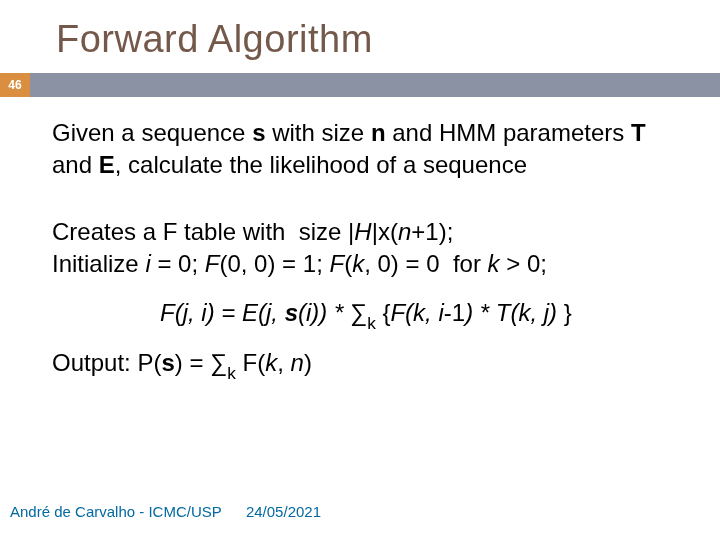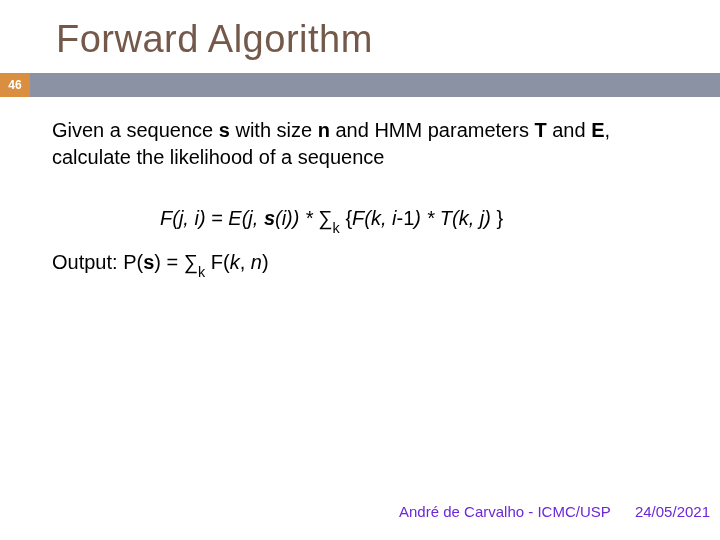--- a/index.html
+++ b/index.html
@@ -6,50 +6,52 @@
   html, body { width: 720px; height: 540px; background: #fff; font-family: Arial, Helvetica, sans-serif; color: #000; }
   .slide { width: 720px; height: 540px; position: relative; }
   .title { font-size: 38px; color: #74594b; font-weight: 400; padding: 18px 0 12px 56px; letter-spacing: 0.5px; }
   .bar-row { display: flex; align-items: center; height: 24px; width: 100%; }
   .page-num {
     background: #d98f3f; color: #fff; font-size: 12px; font-weight: bold;
     display: flex; align-items: center; justify-content: center;
     width: 30px; height: 24px;
   }
   .bar { background: #8a92a3; flex: 1; height: 24px; }
-  .content { padding: 20px 44px 0 52px; font-size: 20px; line-height: 1.35; }
+  .content { padding: 20px 44px 0 52px; font-size: 24px; line-height: 1.35; }
   .para1 { margin-bottom: 34px; }
   .para2 { margin-bottom: 14px; }
   .formula { padding-left: 108px; margin-top: 16px; margin-bottom: 10px; font-style: italic; }
   .italic { font-style: italic; }
   .bold { font-weight: bold; }
   .sub { font-size: 0.72em; vertical-align: sub; position: relative; top: 3px; }
   .output { margin-top: 0; }
   .footer {
     position: absolute; bottom: 20px; left: 0; width: 100%;
-    text-align: right; font-size: 15px; color: #6d28d9;
+    text-align: left; font-size: 15px; color: #0369a1;
   }
   .footer span { margin: 0 10px; }
 </style>
 </head>
 <body>
 
 <div class="slide">
 
   <div class="title">Forward Algorithm</div>
 
   <div class="bar-row">
     <div class="page-num">46</div>
     <div class="bar"></div>
   </div>
 
   <div class="content">
     <div class="para1">Given a sequence <span class="bold">s</span> with size <span class="bold">n</span> and HMM parameters <span class="bold">T</span> and <span class="bold">E</span>, calculate the likelihood of a sequence</div>
 
     <div class="para2">
+      <div>Creates a F table with&nbsp; size |<span class="italic">H</span>|x(<span class="italic">n</span>+1);</div>
+      <div>Initialize <span class="italic">i</span> = 0; <span class="italic">F</span>(0, 0) = 1; <span class="italic">F</span>(<span class="italic">k</span>, 0) = 0&nbsp; for <span class="italic">k</span> &gt; 0;</div>
       <div class="formula">F(j, i) = E(j, <span class="bold">s</span>(i)) * <span style="font-style:normal">∑</span><span class="sub" style="font-style:normal">k</span> <span style="font-style:normal">{</span>F(k, i<span style="font-style:normal">-1</span>) * T(k, j) <span style="font-style:normal">}</span></div>
     </div>
 
     <div class="output">Output: P(<span class="bold">s</span>) = ∑<span class="sub">k</span> F(<span class="italic">k</span>, <span class="italic">n</span>)</div>
   </div>
 
   <div class="footer">
     <span>André de Carvalho - ICMC/USP</span>
     <span>24/05/2021</span>
   </div>

